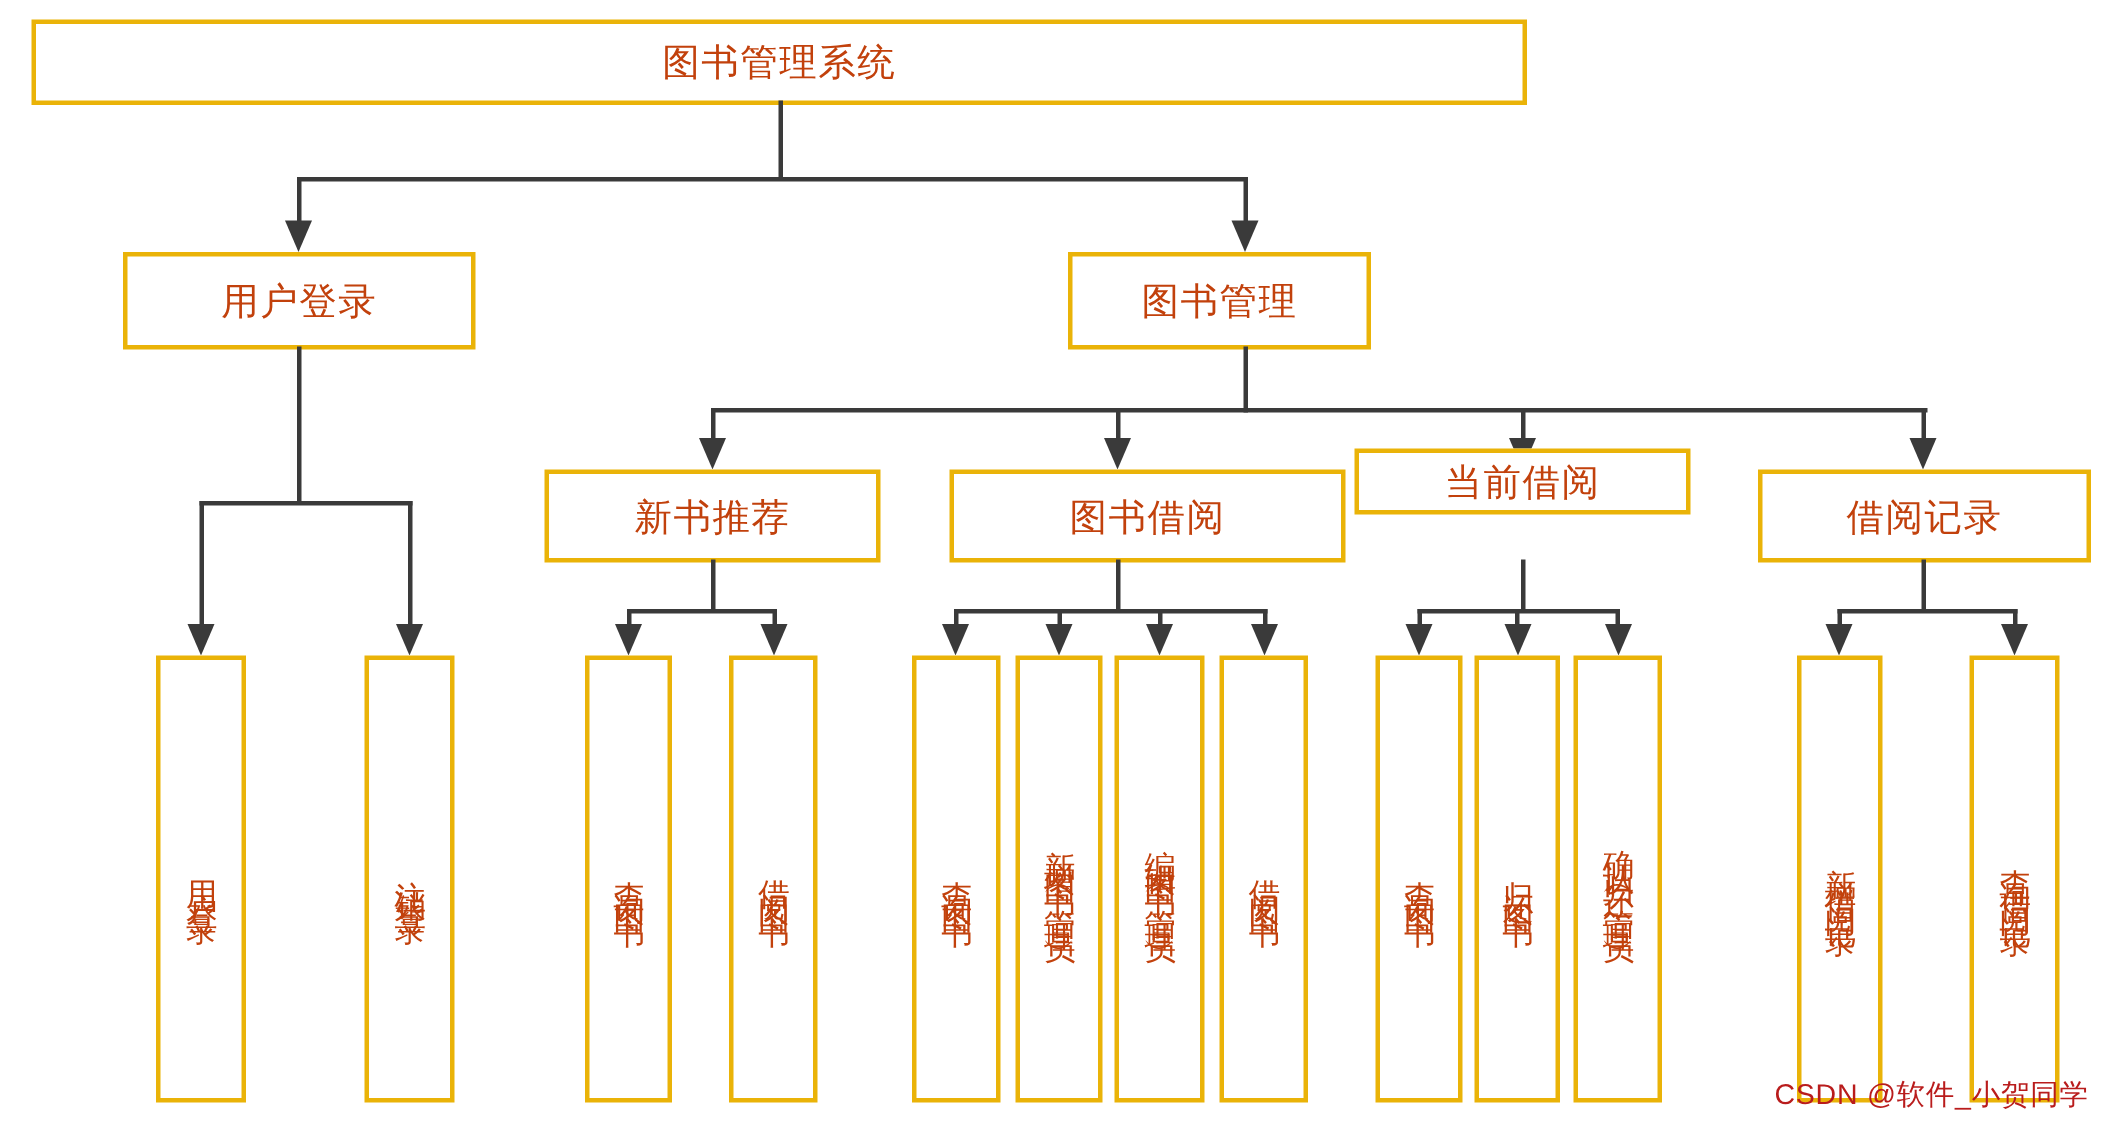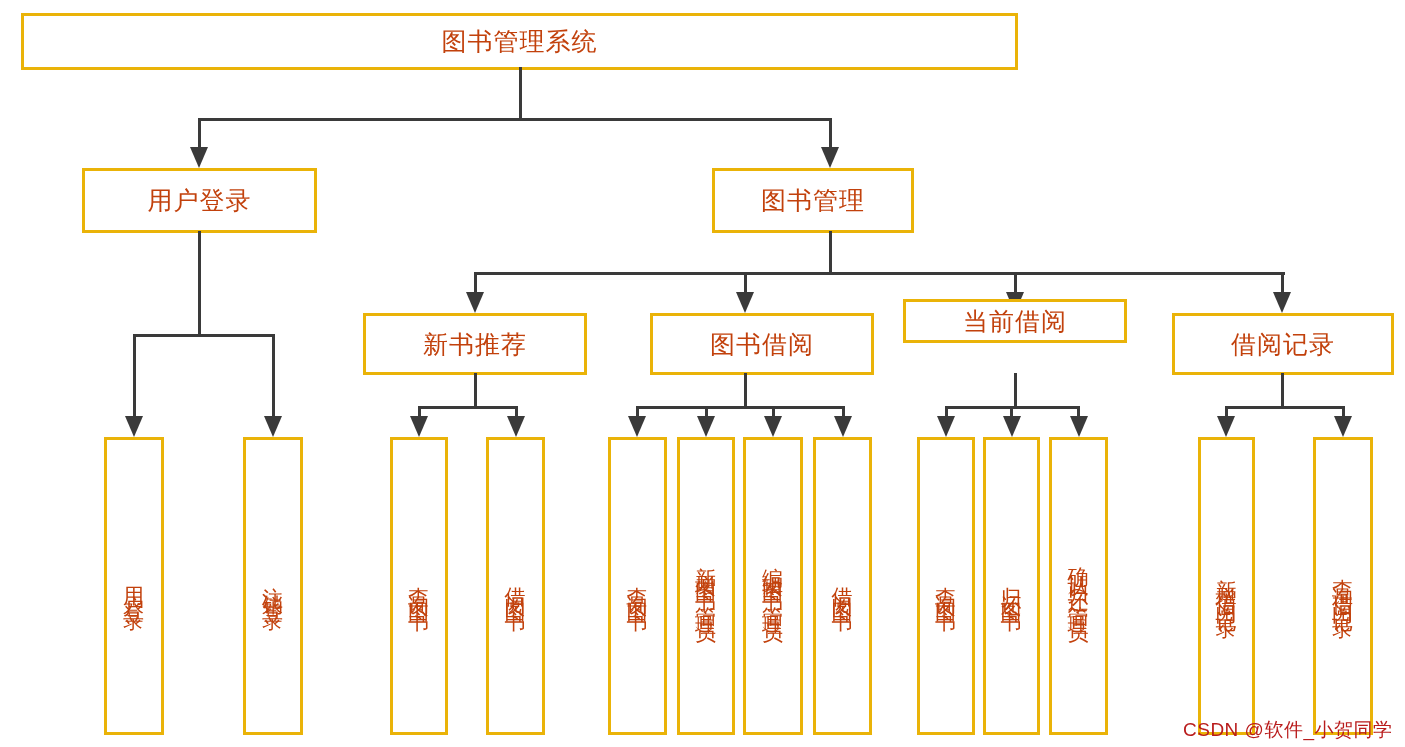--- a/index.html
+++ b/index.html
@@ -85,21 +85,21 @@
   <i class="vl" style="left:743.5px;top:271.5px;height:24px"></i>
   <i class="arr" style="left:736px;top:292px"></i>
   <i class="vl" style="left:1013.5px;top:271.5px;height:24px"></i>
   <i class="arr" style="left:1006px;top:292px"></i>
   <i class="vl" style="left:1280.5px;top:271.5px;height:24px"></i>
   <i class="arr" style="left:1273px;top:292px"></i>
 
   <div class="node hnode" style="left:363px;top:313px;width:224px;height:62px">
     <span>新书推荐</span>
   </div>
-  <div class="node hnode" style="left:650px;top:313px;width:224px;height:62px">
+  <div class="node hnode" style="left:633px;top:313px;width:264px;height:62px">
     <span>图书借阅</span>
   </div>
   <div class="node hnode" style="left:903px;top:299px;width:224px;height:44px">
     <span>当前借阅</span>
   </div>
   <div class="node hnode" style="left:1172px;top:313px;width:222px;height:62px">
     <span>借阅记录</span>
   </div>
 
   <i class="vl" style="left:473.5px;top:373px;height:35px"></i>

